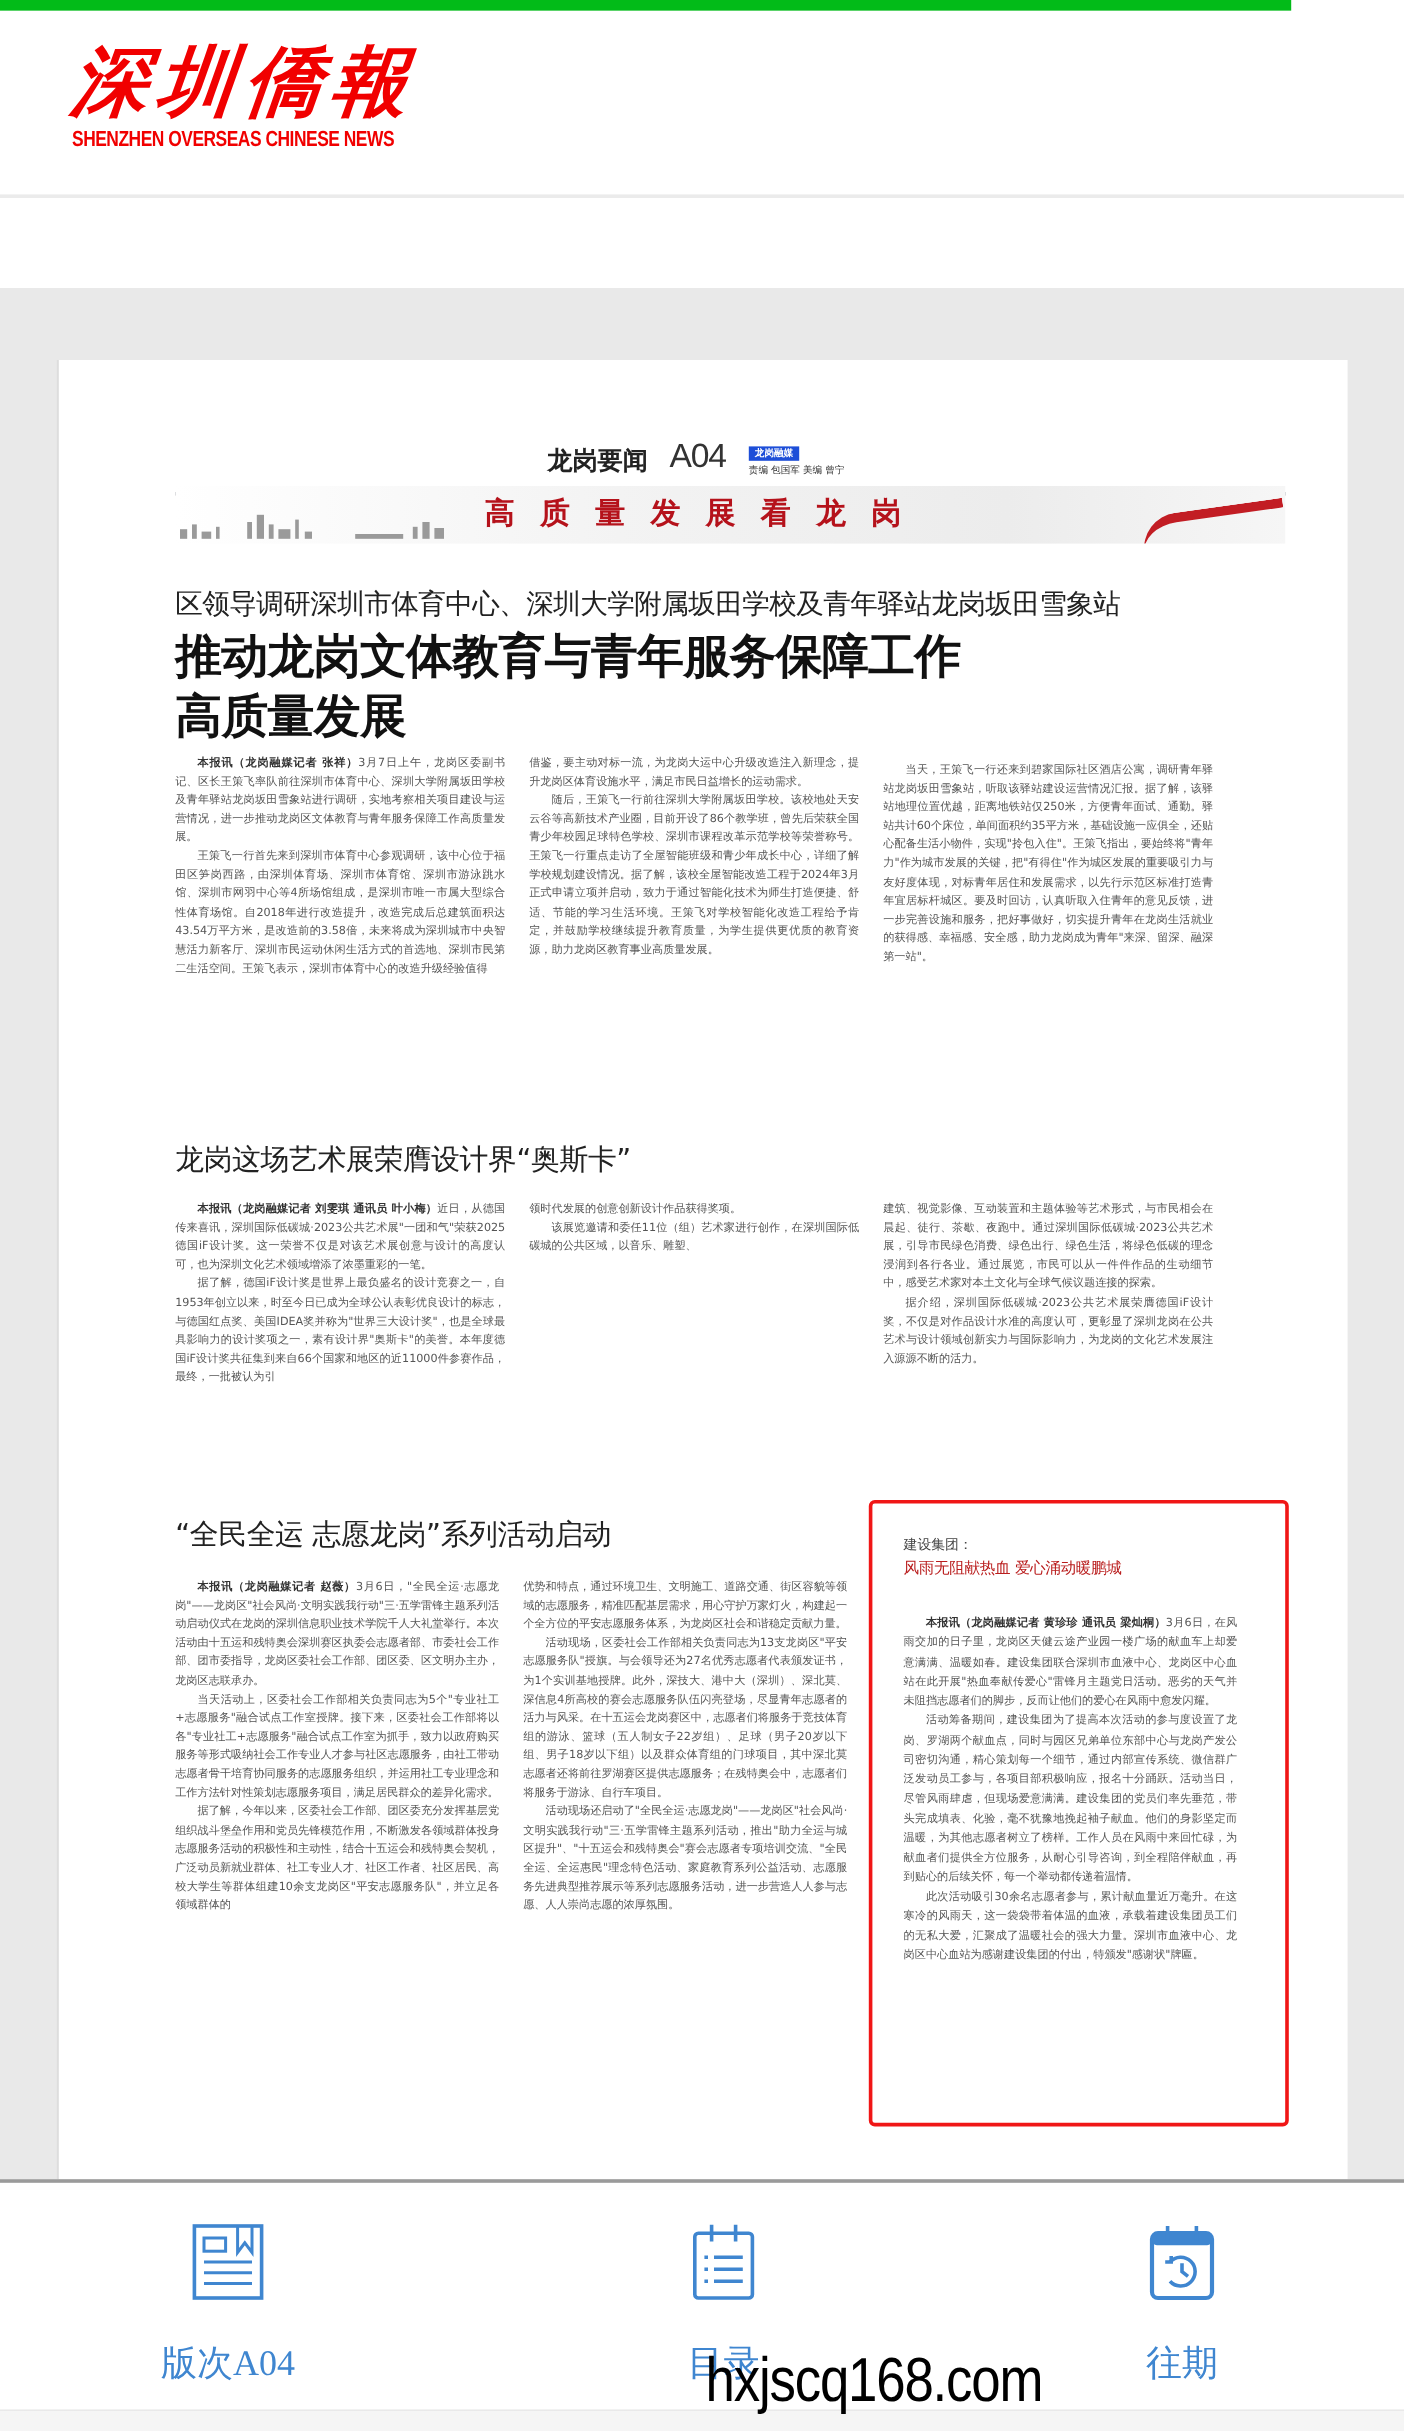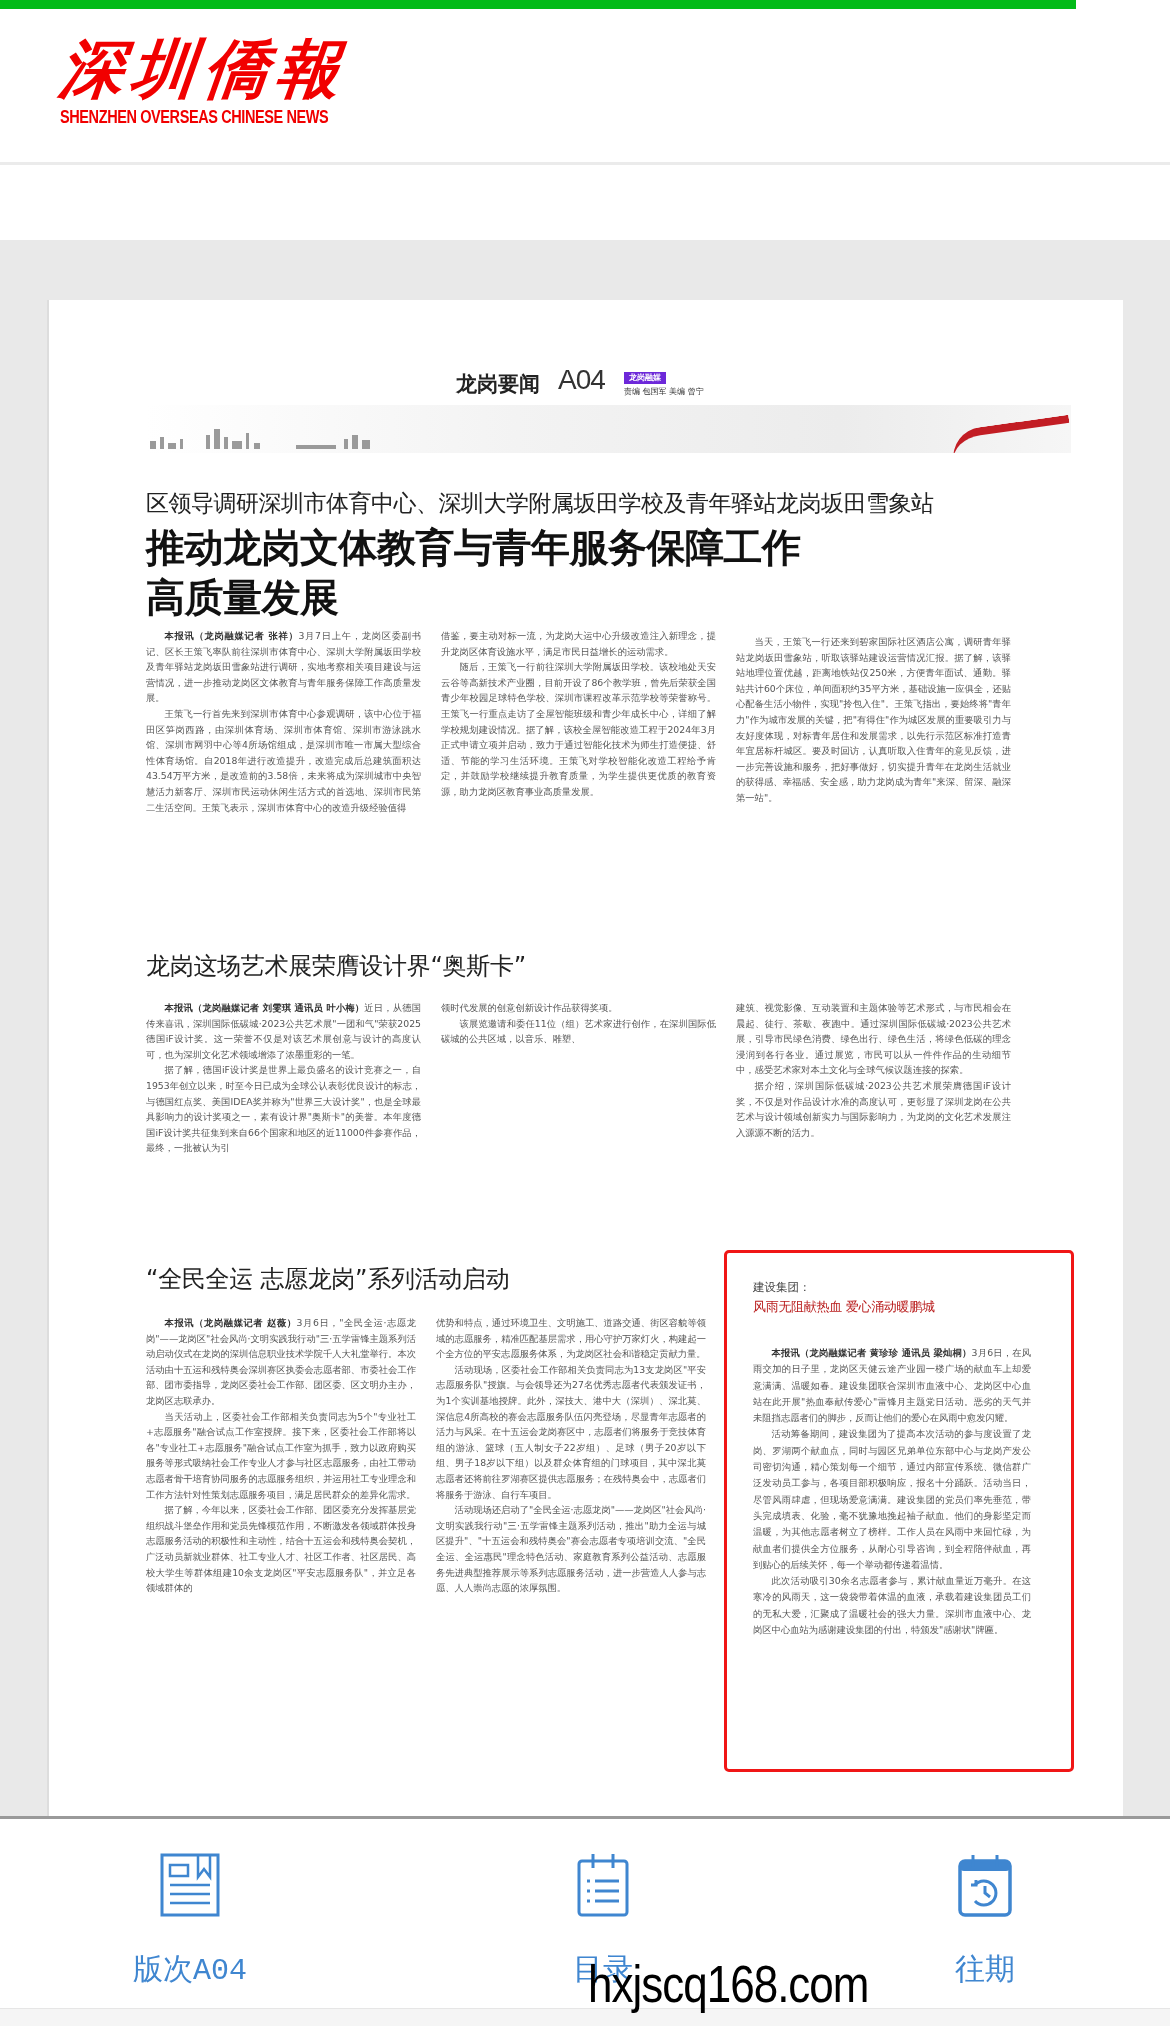--- a/index.html
+++ b/index.html
@@ -15,21 +15,21 @@
 
   .white-gap { position: absolute; left: 0; top: 168px; width: 1170px; height: 72px; background: #fff; }
   .viewer-bg { position: absolute; left: 0; top: 240px; width: 1170px; height: 1576px; background: #e9e9e9; }
 
   .paper { position: absolute; left: 47px; top: 300px; width: 1076px; height: 1516px; background: #fff; border-left: 2px solid #ddd; overflow: hidden; }
   .paper-inner { position: absolute; left: 97px; top: 60px; width: 925px; }
 
   .masthead { position: absolute; left: 0; top: 10px; width: 925px; height: 42px; }
   .section-name { position: absolute; left: 310px; top: 0px; font-family: "DejaVu Sans", sans-serif; font-weight: bold; font-size: 21px; color: #222; white-space: nowrap; }
   .page-no { position: absolute; left: 412px; top: -6px; font-family: "Liberation Sans", sans-serif; font-size: 28px; color: #333; letter-spacing: -1px; }
-  .mini-logo { position: absolute; left: 478px; top: 2px; width: 42px; height: 12px; background: #6d28d9; color: #fff; font-size: 8px; line-height: 12px; text-align: center; font-weight: bold; }
+  .mini-logo { position: absolute; left: 478px; top: 2px; width: 42px; height: 12px; background: #1d4ed8; color: #fff; font-size: 8px; line-height: 12px; text-align: center; font-weight: bold; }
   .issue-date { position: absolute; left: 524px; top: 0px; font-size: 9px; color: #333; white-space: nowrap; margin-top: 48px; }
   .editors { position: absolute; left: 478px; top: 16px; font-size: 8px; color: #333; white-space: nowrap; }
   .masthead-rule { position: absolute; left: 0; top: 40px; width: 925px; height: 3px; background: #2b2f3a; }
   .masthead-rule-accent { position: absolute; left: 200px; top: 40px; width: 400px; height: 3px; background: linear-gradient(90deg, #b62f2f 0 15%, #e7c46a 15% 70%, #b62f2f 70% 100%); }
 
   .banner { position: absolute; left: 0; top: 45px; width: 925px; height: 48px; background: linear-gradient(90deg, #ffffff 0%, #f3f3f3 40%, #ececec 75%, #f6f6f6 100%); overflow: hidden; }
   .banner-title { position: absolute; left: 258px; top: 6px; font-family: "DejaVu Serif", serif; font-weight: bold; font-size: 25px; color: #b5121b; letter-spacing: 21px; white-space: nowrap; }
   .skyline { position: absolute; left: 0; bottom: 4px; width: 230px; height: 22px; }
   .skyline span { position: absolute; bottom: 0; background: #9a9a9a; }
   .ribbon { position: absolute; right: 0; bottom: 0; width: 120px; height: 30px; border-top: 8px solid #c21d24; border-radius: 90px 0 0 0; transform: rotate(-8deg); }
@@ -47,21 +47,21 @@
   .highlight-box { position: absolute; left: 724px; top: 1250px; width: 350px; height: 522px; border: 3px solid #f01616; border-radius: 5px; }
   .box-kicker { position: absolute; left: 26px; top: 27px; font-size: 11.5px; color: #444; }
   .box-title { position: absolute; left: 26px; top: 45px; font-size: 13px; color: #b91c1c; white-space: nowrap; letter-spacing: -0.3px; }
   .box-body { position: absolute; left: 26px; top: 92px; width: 278px; font-size: 9.3px; line-height: 16.3px; color: #555; text-align: justify; }
   .box-body p { text-indent: 2em; }
   .box-body .lead { color: #333; font-weight: bold; }
 
   .bottom-nav { position: absolute; left: 0; top: 1816px; width: 1170px; height: 192px; background: #fff; border-top: 3px solid #9a9a9a; }
   .nav-item { position: absolute; top: 0; width: 200px; height: 192px; text-align: center; cursor: pointer; }
   .nav-icon { position: absolute; left: 70px; top: 34px; width: 60px; height: 64px; }
-  .nav-label { position: absolute; left: 0; top: 130px; width: 200px; text-align: center; font-family: Liberation Mono, monospace; font-size: 30px; color: #3f86d0; white-space: nowrap; }
+  .nav-label { position: absolute; left: 0; top: 130px; width: 200px; text-align: center; font-family: Liberation Serif, serif; font-size: 30px; color: #3f86d0; white-space: nowrap; }
   .bottom-strip { position: absolute; left: 0; top: 2008px; width: 1170px; height: 18px; background: #f5f5f5; border-top: 1px solid #e6e6e6; }
 
   .watermark { position: absolute; left: 588px; top: 1955px; font-family: "Liberation Sans", sans-serif; font-size: 44px; color: #000; letter-spacing: -1px; transform: scaleY(1.18); transform-origin: left top; white-space: nowrap; }
 </style>
 </head>
 <body>
 
 <div class="progress-bar" style="width:1076px"></div>
 
 <header class="app-header">
@@ -97,20 +97,21 @@
         <span style="left:68px;width:6px;height:20px"></span>
         <span style="left:78px;width:4px;height:12px"></span>
         <span style="left:86px;width:10px;height:8px"></span>
         <span style="left:100px;width:3px;height:16px"></span>
         <span style="left:108px;width:6px;height:6px"></span>
         <span style="left:150px;width:40px;height:4px"></span>
         <span style="left:198px;width:4px;height:10px"></span>
         <span style="left:206px;width:6px;height:14px"></span>
         <span style="left:216px;width:8px;height:9px"></span>
       </div>
+      <div class="banner-title">高质量发展看龙岗</div>
       <div class="ribbon"></div>
     </div>
 
     <section class="article" style="top:128px">
       <div class="kicker">区领导调研深圳市体育中心、深圳大学附属坂田学校及青年驿站龙岗坂田雪象站</div>
       <div class="headline" style="margin-top:4px">推动龙岗文体教育与青年服务保障工作</div>
       <div class="headline">高质量发展</div>
     </section>
     <div class="cols" style="left:0; top:268px; width:925px; height:240px">
       <div class="col" style="width:275px">

